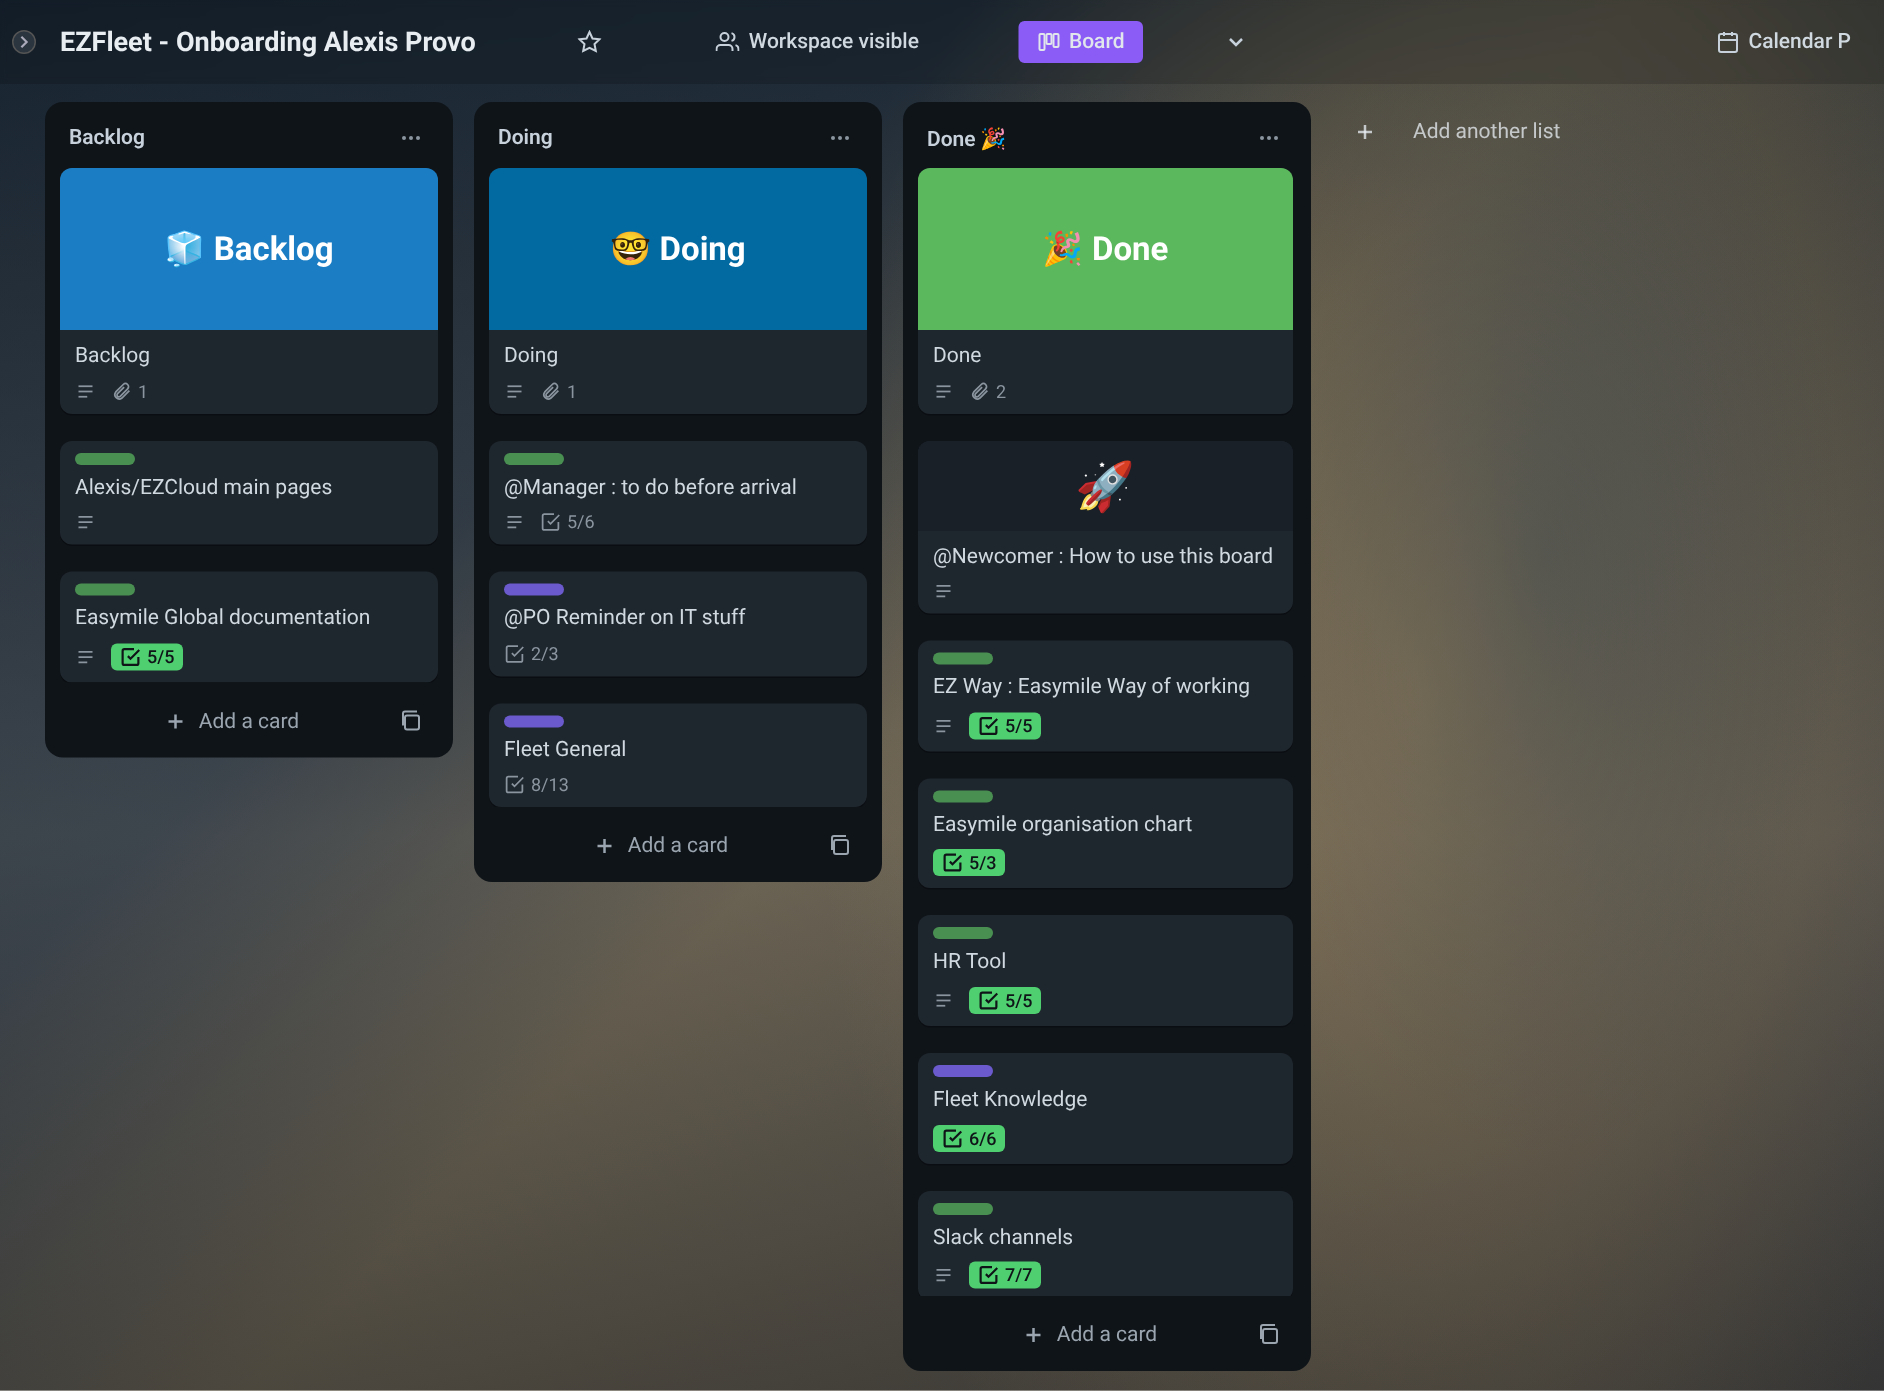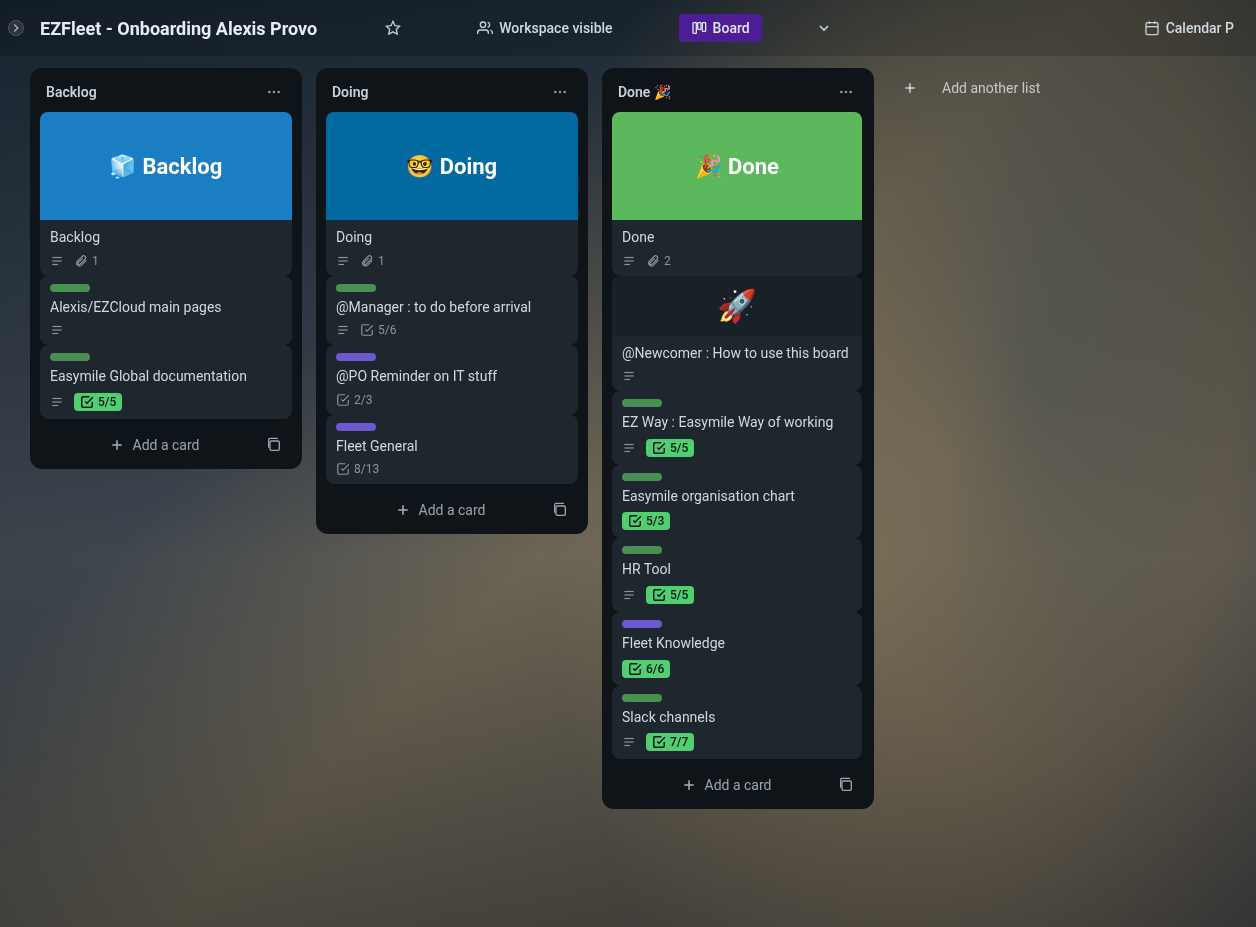--- a/index.html
+++ b/index.html
@@ -67,21 +67,21 @@
   padding: 6px 10px;
   border-radius: 4px;
   font-size: 14px;
   font-weight: 500;
   color: #d0d8e0;
   cursor: pointer;
   margin-left: 8px;
 }
 
 .header-btn.primary {
-  background: #4c1d95;
+  background: #8b5cf6;
   color: #e0e6ec;
   border-radius: 4px;
   padding: 6px 12px;
 }
 
 .header-spacer { flex: 1; }
 
 .board-area {
   position: relative;
   z-index: 5;
@@ -116,21 +116,21 @@
 }
 .list-menu {
   color: #8a95a0;
   cursor: pointer;
   padding: 2px 4px;
 }
 
 .list-cards {
   display: flex;
   flex-direction: column;
-  gap: 0;
+  gap: 18px;
   overflow-y: auto;
 }
 
 .card {
   background: #1f272e;
   border-radius: 8px;
   padding: 8px 10px 8px 10px;
   cursor: pointer;
   box-shadow: 0 1px 0 rgba(0,0,0,0.3);
 }

